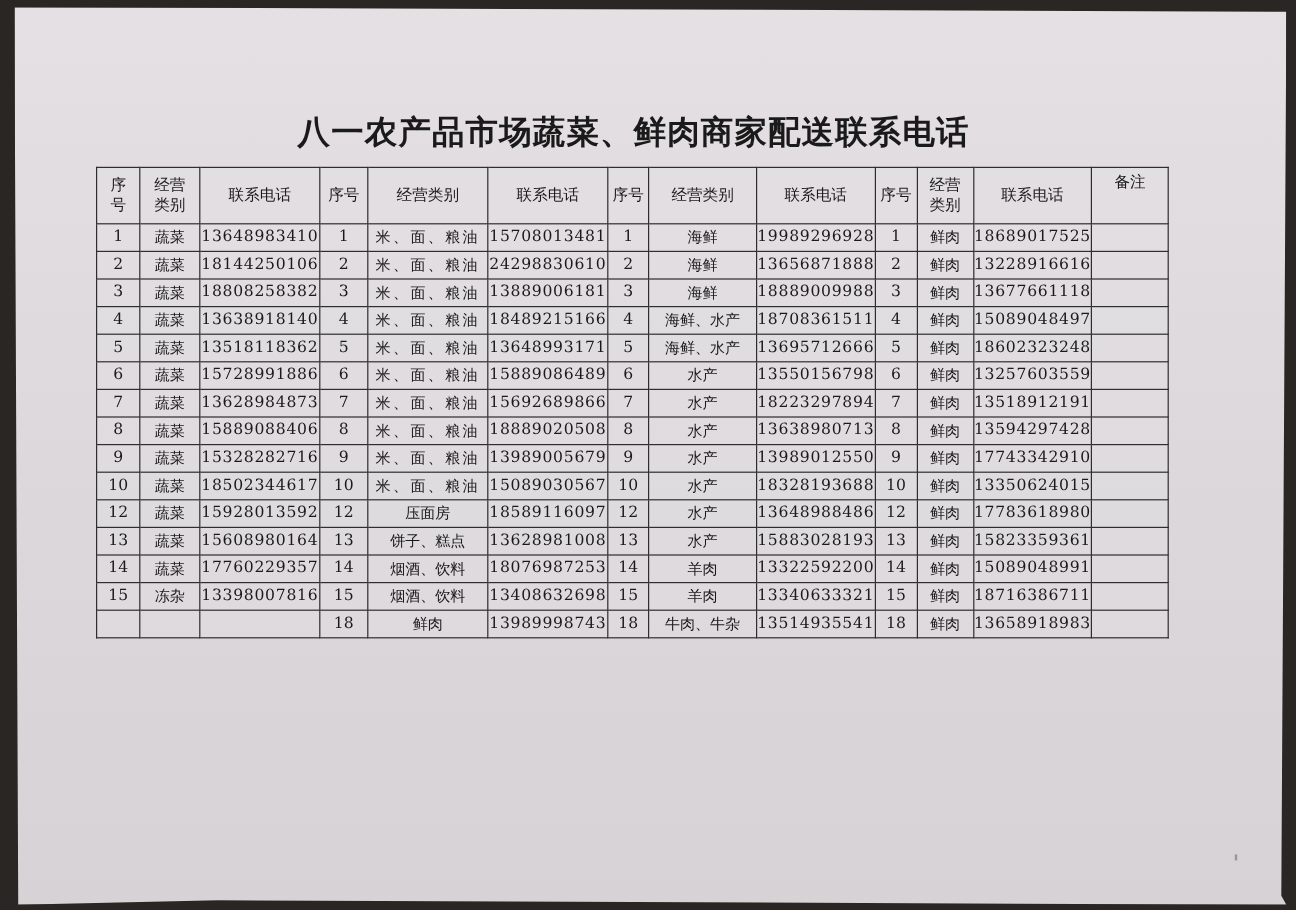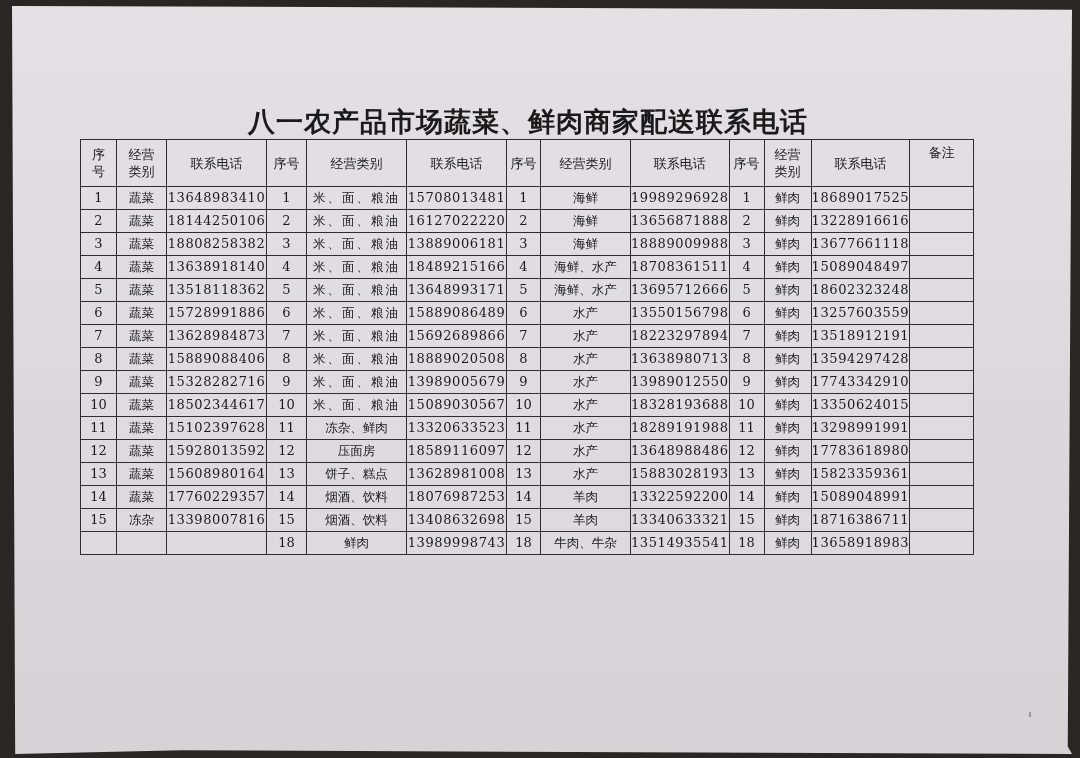--- a/index.html
+++ b/index.html
@@ -11,21 +11,21 @@
   }
   .paper {
     position: absolute;
     left: 12px; top: 6px;
     width: 1060px; height: 748px;
     background: linear-gradient(180deg, #e4e0e3 0%, #dcd8db 50%, #d6d2d5 100%);
     clip-path: polygon(0 0, 100% 0.5%, 99.6% 99%, 100% 100%, 16% 99.5%, 0.3% 100%);
   }
   .title {
     position: absolute;
-    left: 243px; top: 104px;
+    left: 243px; top: 92px;
     width: 570px;
     text-align: center;
     font-family: "DejaVu Sans", sans-serif;
     font-weight: bold;
     font-size: 27px;
     letter-spacing: 1px;
     color: #1a1a1a;
   }
   table.contacts {
     position: absolute;
@@ -126,21 +126,21 @@
         <td class="cat">鲜肉</td>
         <td class="phone">18689017525</td>
         <td class="note"></td>
       </tr>
       <tr>
         <td class="no">2</td>
         <td class="cat">蔬菜</td>
         <td class="phone">18144250106</td>
         <td class="no">2</td>
         <td class="cat cat-spread">米、面、粮油</td>
-        <td class="phone">16127022220</td>
+        <td class="phone">24298830610</td>
         <td class="no">2</td>
         <td class="cat">海鲜</td>
         <td class="phone">13656871888</td>
         <td class="no">2</td>
         <td class="cat">鲜肉</td>
         <td class="phone">13228916616</td>
         <td class="note"></td>
       </tr>
       <tr>
         <td class="no">3</td>
@@ -253,35 +253,20 @@
         <td class="phone">18502344617</td>
         <td class="no">10</td>
         <td class="cat cat-spread">米、面、粮油</td>
         <td class="phone">15089030567</td>
         <td class="no">10</td>
         <td class="cat">水产</td>
         <td class="phone">18328193688</td>
         <td class="no">10</td>
         <td class="cat">鲜肉</td>
         <td class="phone">13350624015</td>
-        <td class="note"></td>
-      </tr>
-      <tr>
-        <td class="no">11</td>
-        <td class="cat">蔬菜</td>
-        <td class="phone">15102397628</td>
-        <td class="no">11</td>
-        <td class="cat">冻杂、鲜肉</td>
-        <td class="phone">13320633523</td>
-        <td class="no">11</td>
-        <td class="cat">水产</td>
-        <td class="phone">18289191988</td>
-        <td class="no">11</td>
-        <td class="cat">鲜肉</td>
-        <td class="phone">13298991991</td>
         <td class="note"></td>
       </tr>
       <tr>
         <td class="no">12</td>
         <td class="cat">蔬菜</td>
         <td class="phone">15928013592</td>
         <td class="no">12</td>
         <td class="cat">压面房</td>
         <td class="phone">18589116097</td>
         <td class="no">12</td>

